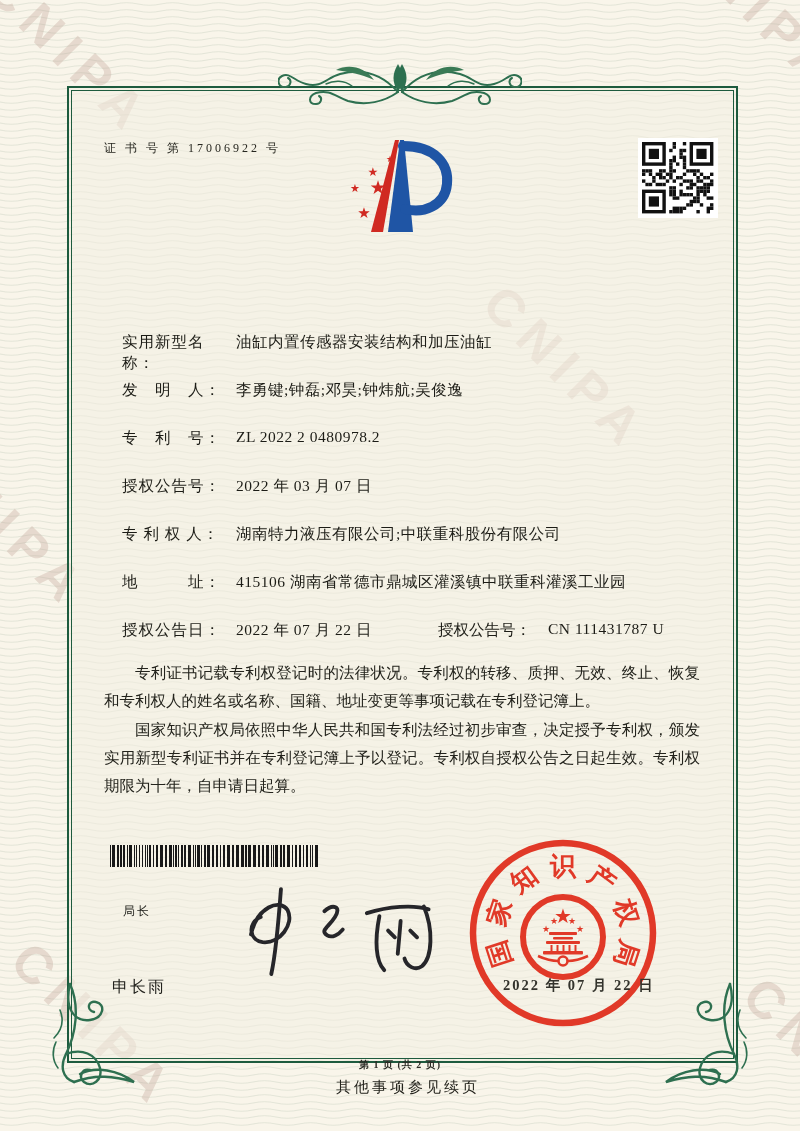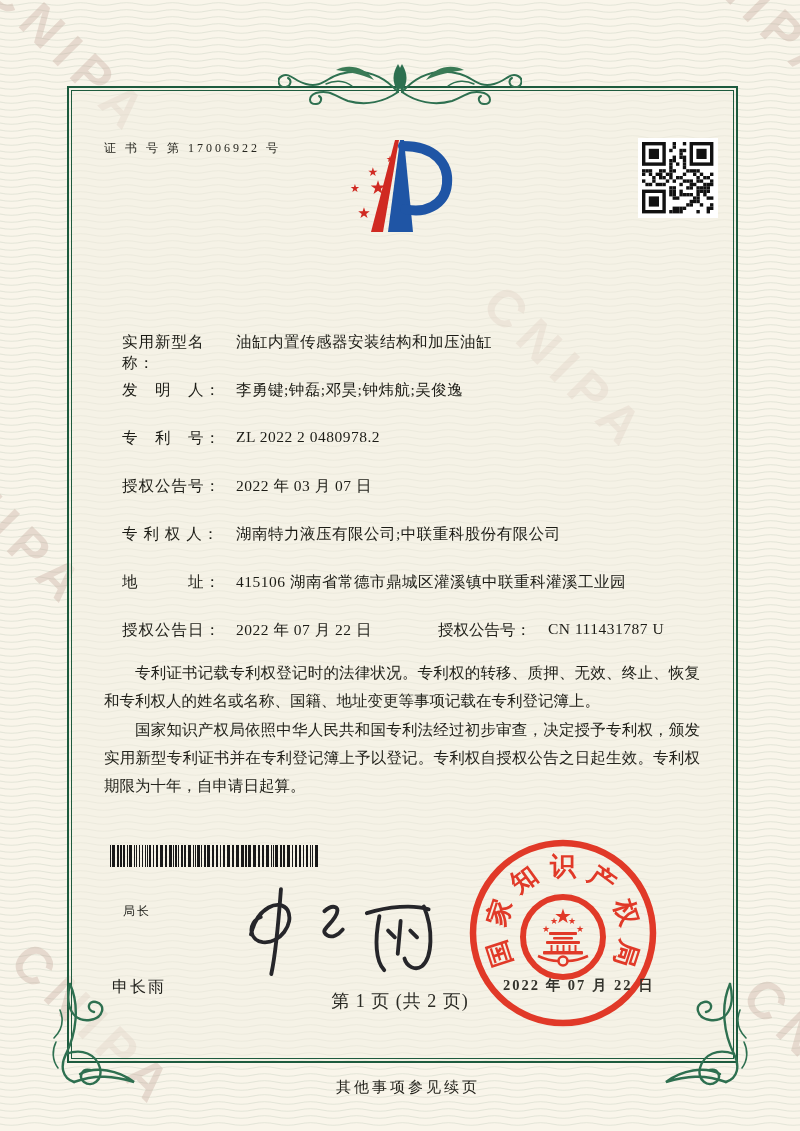--- a/index.html
+++ b/index.html
@@ -48,22 +48,22 @@
   .body-text p { text-indent:2em; }
   .barcode { position:absolute; left:110px; top:845px; z-index:5; }
   .sig-title { position:absolute; left:113px; top:903px; z-index:5;
     font-family:Liberation Serif, serif; font-size:12px; color:#22221d; letter-spacing:2px;margin-left:10px; }
   .sig-name { position:absolute; left:112px; top:977px; z-index:5;
     font-family:"Liberation Sans","DejaVu Sans",sans-serif; font-size:16px; color:#22221d; letter-spacing:2px; }
   .sig-script { position:absolute; left:224px; top:880px; z-index:5; }
   .seal { position:absolute; left:463px; top:833px; z-index:6; opacity:0.95; }
   .seal-date { position:absolute; left:503px; top:976px; z-index:7;
     font-size:14.5px; font-weight:600; color:#33332c; letter-spacing:2px; }
-  .page-info { position:absolute; left:0; top:989px; width:100%; text-align:center; z-index:5;
-    font-size:18px; color:#2a2a24; letter-spacing:1px; }
+  .page-info { position:absolute; left:0; top:1058px; width:100%; text-align:center; z-index:5;
+    font-size:10px; color:#2a2a24; letter-spacing:1px;font-weight:bold; }
   .continuation { position:absolute; left:8px; top:1078px; width:100%; text-align:center; z-index:5;
     font-size:15px; color:#23231c; letter-spacing:3px; }
 </style>
 </head>
 <body>
 
 <div class="page">
 
   <svg class="waves" id="wave-svg" width="800" height="1131">
       <path d="M0,4 c8,1.7 15,1.7 23,0 c8,-1.7 15,-1.7 23,0 c8,1.7 15,1.7 23,0 c8,-1.7 15,-1.7 23,0 c8,1.7 15,1.7 23,0 c8,-1.7 15,-1.7 23,0 c8,1.7 15,1.7 23,0 c8,-1.7 15,-1.7 23,0 c8,1.7 15,1.7 23,0 c8,-1.7 15,-1.7 23,0 c8,1.7 15,1.7 23,0 c8,-1.7 15,-1.7 23,0 c8,1.7 15,1.7 23,0 c8,-1.7 15,-1.7 23,0 c8,1.7 15,1.7 23,0 c8,-1.7 15,-1.7 23,0 c8,1.7 15,1.7 23,0 c8,-1.7 15,-1.7 23,0 c8,1.7 15,1.7 23,0 c8,-1.7 15,-1.7 23,0 c8,1.7 15,1.7 23,0 c8,-1.7 15,-1.7 23,0 c8,1.7 15,1.7 23,0 c8,-1.7 15,-1.7 23,0 c8,1.7 15,1.7 23,0 c8,-1.7 15,-1.7 23,0 c8,1.7 15,1.7 23,0 c8,-1.7 15,-1.7 23,0 c8,1.7 15,1.7 23,0 c8,-1.7 15,-1.7 23,0 c8,1.7 15,1.7 23,0 c8,-1.7 15,-1.7 23,0 c8,1.7 15,1.7 23,0 c8,-1.7 15,-1.7 23,0 c8,1.7 15,1.7 23,0 c8,-1.7 15,-1.7 23,0" fill="none" stroke="rgba(118,150,124,0.17)" stroke-width="1"></path>

